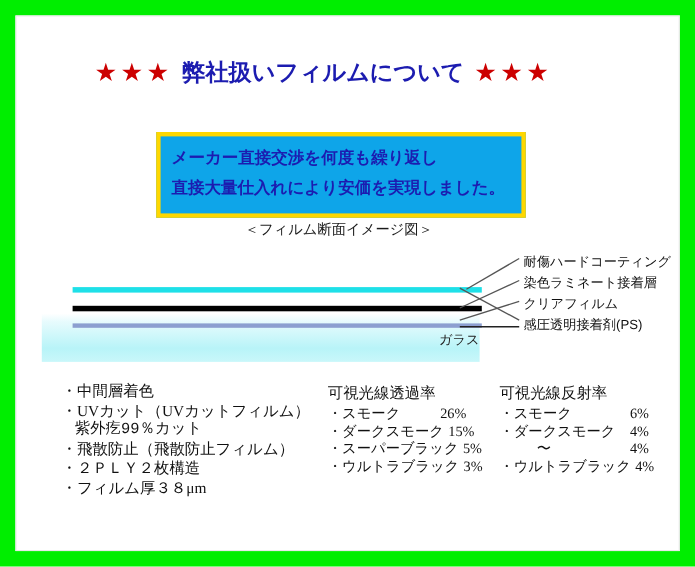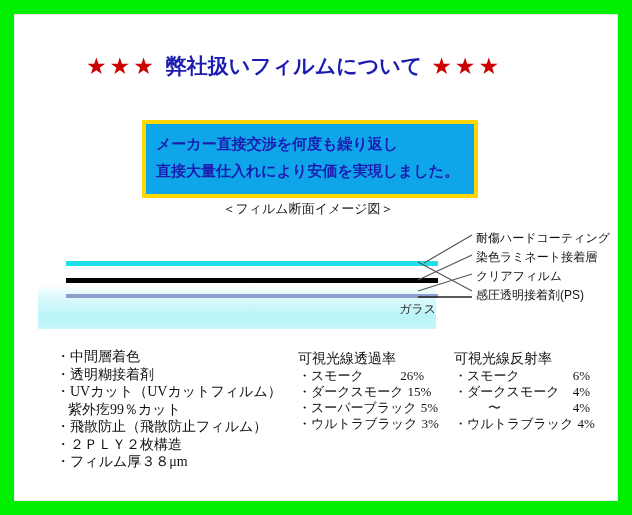--- a/index.html
+++ b/index.html
@@ -164,20 +164,21 @@
     left: 42px;
     top: 334px;
     font-family: "Liberation Serif", "DejaVu Serif", serif;
     font-size: 14px;
     color: #111111;
     line-height: 17.5px;
     white-space: nowrap;
   }
   .col-features .sub {
     padding-left: 12px;
+    font-family: Liberation Mono, monospace;
   }
 
   .spec-col {
     position: absolute;
     font-family: "Liberation Serif", "DejaVu Serif", serif;
     font-size: 13px;
     color: #111111;
     white-space: nowrap;
   }
   .spec-col.transmittance { left: 284px; top: 336px; }
@@ -249,21 +250,20 @@
       <div class="layer-labels">
         <div>耐傷ハードコーティング</div>
         <div>染色ラミネート接着層</div>
         <div>クリアフィルム</div>
         <div>感圧透明接着剤(PS)</div>
       </div>
     </div>
 
     <div class="col-features">
       <div>・中間層着色</div>
-      <div>・透明糊接着剤</div>
       <div>・UVカット（UVカットフィルム）</div>
       <div class="sub">紫外疙99％カット</div>
       <div>・飛散防止（飛散防止フィルム）</div>
       <div>・２ＰＬＹ２枚構造</div>
       <div>・フィルム厚３８μm</div>
     </div>
 
     <div class="spec-col transmittance">
       <div class="spec-head">可視光線透過率</div>
       <div class="spec-row">

